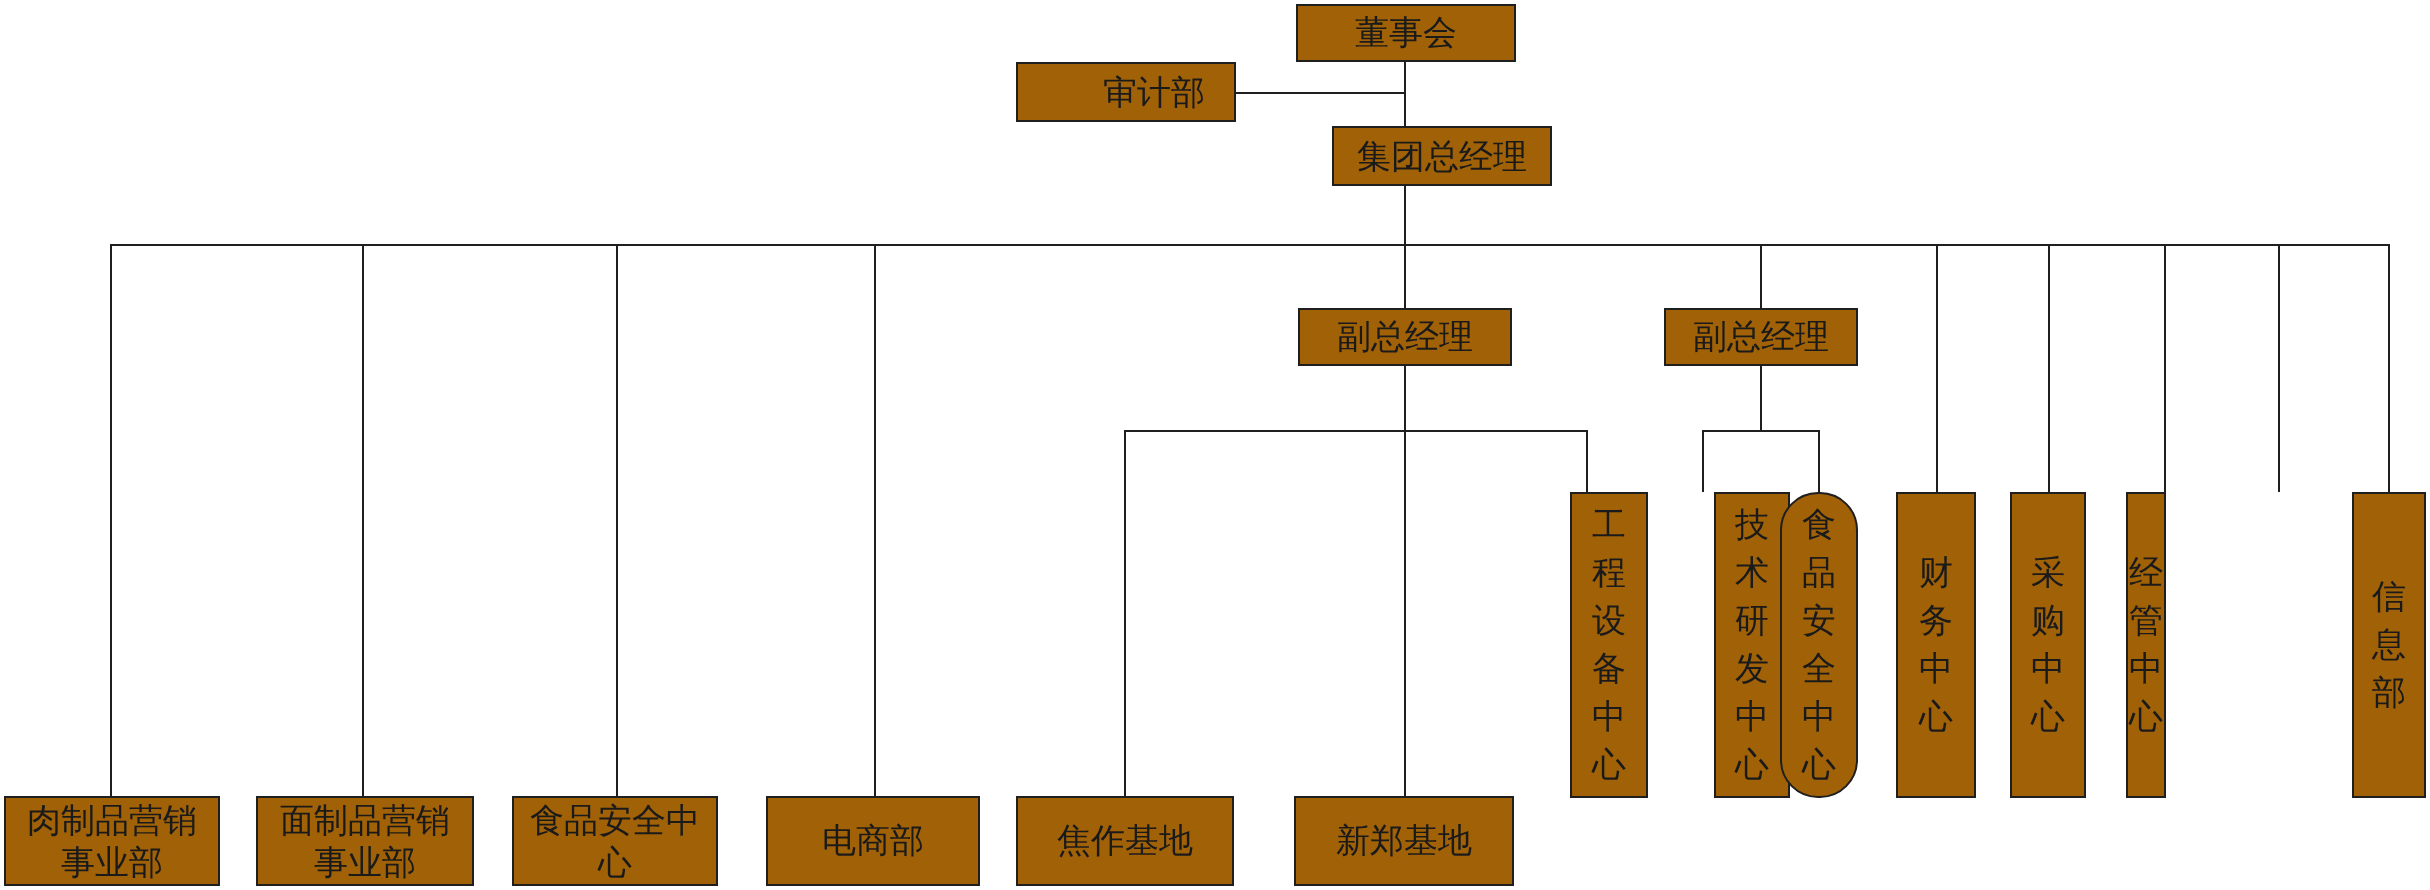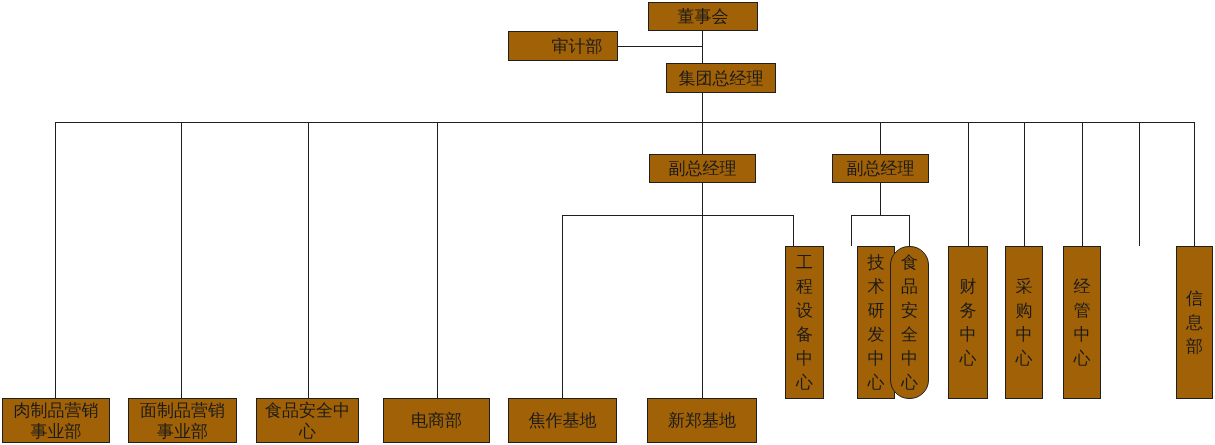--- a/index.html
+++ b/index.html
@@ -89,16 +89,16 @@
   <div class="node twoline" style="left:256px; top:398px; width:103px; height:45px;">食品安全中心</div>
   <div class="node" style="left:383px; top:398px; width:107px; height:45px;">电商部</div>
   <div class="node" style="left:508px; top:398px; width:109px; height:45px;">焦作基地</div>
   <div class="node" style="left:647px; top:398px; width:110px; height:45px;">新郑基地</div>
 
   <div class="node vbox" style="left:774px;  top:246px; width:39px; height:153px;margin-left:11px;">工程设备中心</div>
   <div class="node vbox" style="left:827px;  top:246px; width:38px; height:153px;margin-left:30px;">技术研发中心</div>
   <div class="node vbox" style="left:890px;  top:246px; width:39px; height:153px;border-radius:19px;">食品安全中心</div>
   <div class="node vbox" style="left:948px;  top:246px; width:40px; height:153px;">财务中心</div>
   <div class="node vbox" style="left:1005px; top:246px; width:38px; height:153px;">采购中心</div>
-  <div class="node vbox" style="left:1063px; top:246px; width:38px; height:153px;">经管中心</div>
+  <div class="node vbox" style="left:1063px; top:246px; width:20px; height:153px;">经管中心</div>
   <div class="node vbox" style="left:1176px; top:246px; width:37px; height:153px;">信息部</div>
 
 </div>
 
 </body></html>

